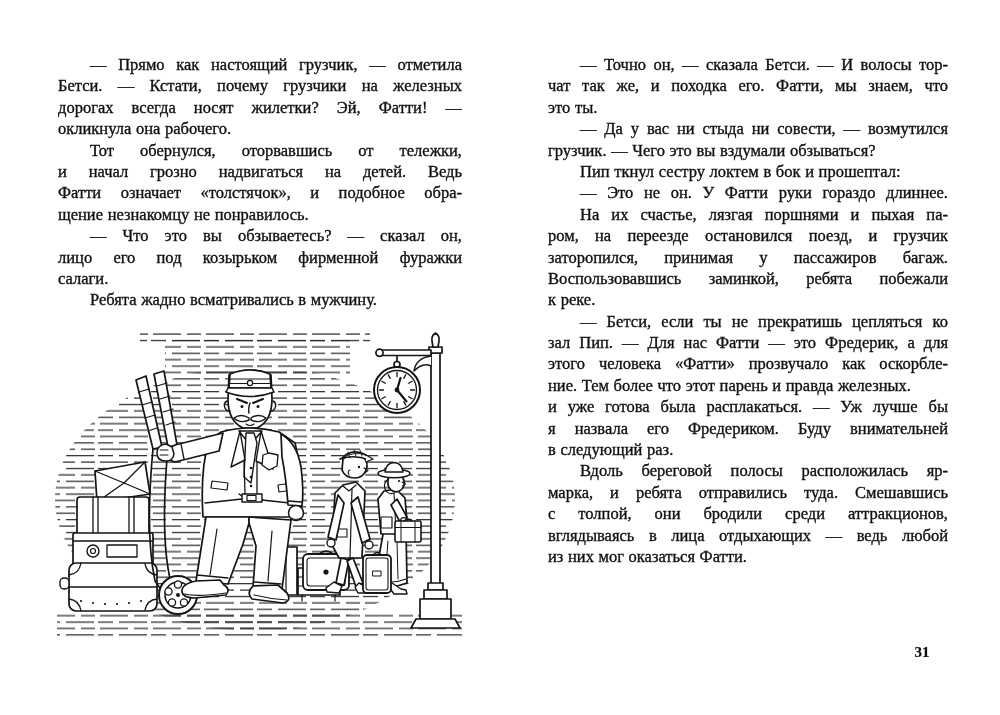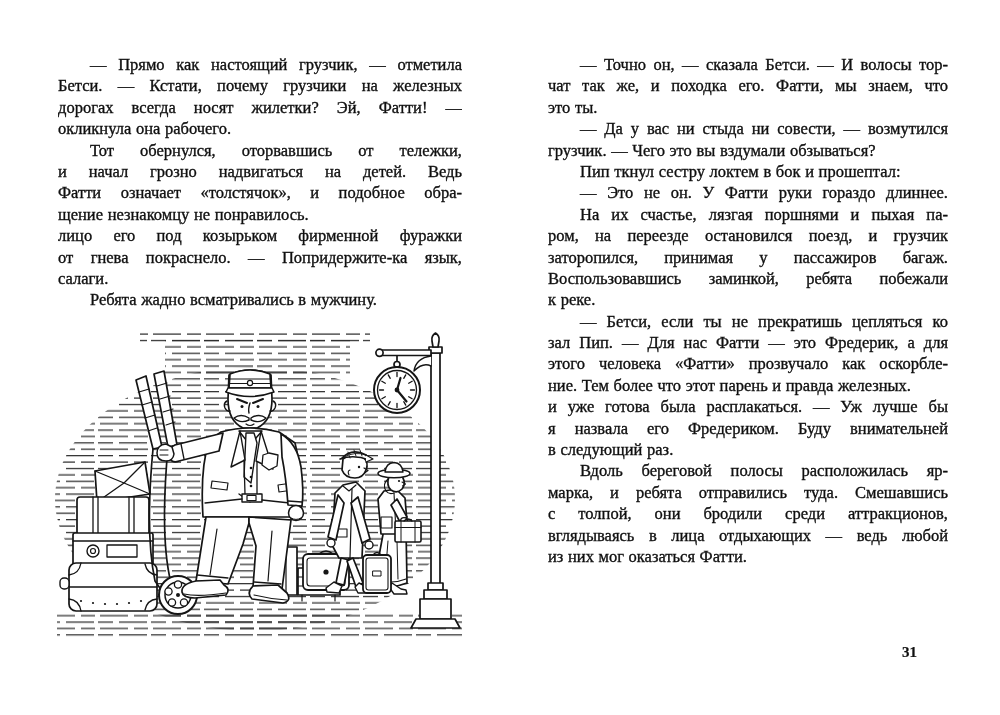--- a/index.html
+++ b/index.html
@@ -17,21 +17,21 @@
     text-align:justify;
     text-align-last:justify;
     height:21.4px;
     overflow:hidden;
     word-spacing:0.5px;
   }
   .line.first{text-indent:32px;}
   .line.end{text-align-last:left;}
   .illus{position:absolute;left:45px;top:331px;width:425px;height:310px;}
   .pageno{
-    position:absolute;left:902px;top:644px;width:40px;
+    position:absolute;left:902px;top:644px;width:40px;text-align:center;
     font-size:15px;font-weight:bold;-webkit-text-stroke:0.2px #101010;
   }
 </style>
 </head>
 <body>
 
 <div class="page">
 
   <div class="col" id="col-left">
       <div class="para">
@@ -40,22 +40,22 @@
         <div class="line">дорогах всегда носят жилетки? Эй, Фатти! —</div>
         <div class="line end">окликнула она рабочего.</div>
       </div>
       <div class="para">
         <div class="line first">Тот обернулся, оторвавшись от тележки,</div>
         <div class="line">и начал грозно надвигаться на детей. Ведь</div>
         <div class="line">Фатти означает «толстячок», и подобное обра-</div>
         <div class="line end">щение незнакомцу не понравилось.</div>
       </div>
       <div class="para">
+        <div class="line first">— Что это вы обзываетесь? — сказал он,</div>
         <div class="line">лицо его под козырьком фирменной фуражки</div>
-        <div class="line">от гнева покраснело. — Попридержите-ка язык,</div>
         <div class="line end">салаги.</div>
       </div>
       <div class="para">
         <div class="line first end">Ребята жадно всматривались в мужчину.</div>
       </div>
     </div>
   <div class="col" id="col-right">
       <div class="para">
         <div class="line first">— Точно он, — сказала Бетси. — И волосы тор-</div>
         <div class="line">чат так же, и походка его. Фатти, мы знаем, что</div>

